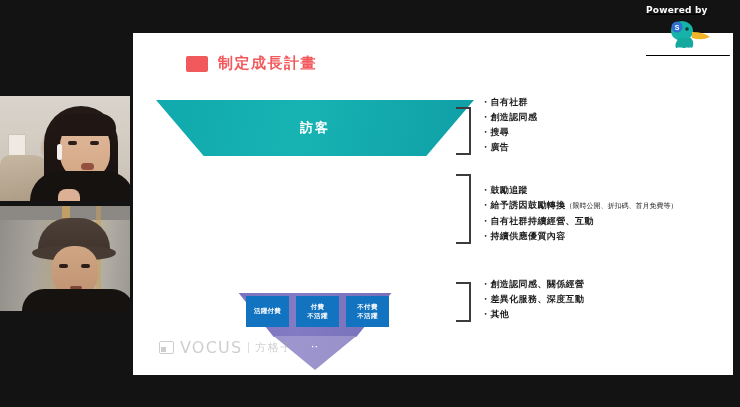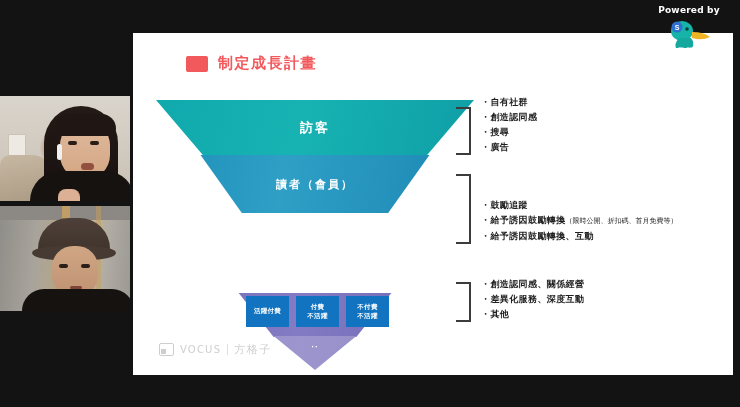--- a/index.html
+++ b/index.html
@@ -186,22 +186,23 @@
     background: #15120f;
     border-radius: 26px 26px 0 0;
   }
 
   
   .watermark {
     position: absolute;
     right: 8px;
     top: 4px;
     width: 86px;
-    text-align: center;
+    text-align: left;
     z-index: 6;
+    text-decoration: underline;
   }
   .watermark .powered {
     color: #ffffff;
     font-size: 9px;
     font-weight: bold;
     letter-spacing: .2px;
     line-height: 12px;
   }
   .watermark .duck {
     margin-top: 2px;
@@ -384,21 +385,21 @@
   .vocus-mark::after {
     content: "";
     position: absolute;
     left: 1px;
     bottom: 1px;
     width: 5px;
     height: 5px;
     background: #a7a7a7;
   }
   .vocus-word {
-    font-size: 10px;
+    font-size: 16px;
     color: #a7a7a7;
     letter-spacing: 1.2px;
   }
   .vocus-div {
     width: 1px;
     height: 11px;
     background: #c4c4c4;
   }
   .vocus-cn {
     font-size: 11px;
@@ -461,23 +462,20 @@
 
     <div class="slide-title-row">
       <div class="title-chip"></div>
       <div class="slide-title">制定成長計畫</div>
     </div>
 
     <div class="funnel">
       <div class="seg seg-1">
         <span class="seg-label">訪客</span>
       </div>
-      <div class="seg seg-2">
-        <span class="seg-label">讀者（會員）</span>
-      </div>
       <div class="seg seg-3">
         <span class="seg-label">粉絲</span>
       </div>
       <div class="seg seg-4">
         <span class="seg-label">··</span>
       </div>
 
       <div class="boxes">
         <div class="seg-box">
           <span><span>活躍付費</span></span>
@@ -499,21 +497,22 @@
         <div class="bullet">・<span>搜尋</span></div>
         <div class="bullet">・<span>廣告</span></div>
       </div>
     </div>
 
     <div class="group g2">
       <div class="bracket"></div>
       <div class="bullets">
         <div class="bullet">・<span>鼓勵追蹤</span></div>
         <div class="bullet">・<span>給予誘因鼓勵轉換</span><span class="note">（限時公開、折扣碼、首月免費等）</span></div>
-        <div class="bullet">・<span>給予誘因鼓勵轉換、互動</span></div>
+        <div class="bullet">・<span>自有社群持續經營、互動</span></div>
+        <div class="bullet">・<span>持續供應優質內容</span></div>
       </div>
     </div>
 
     <div class="group g3">
       <div class="bracket"></div>
       <div class="bullets">
         <div class="bullet">・<span>創造認同感、關係經營</span></div>
         <div class="bullet">・<span>差異化服務、深度互動</span></div>
         <div class="bullet">・<span>其他</span></div>
       </div>

